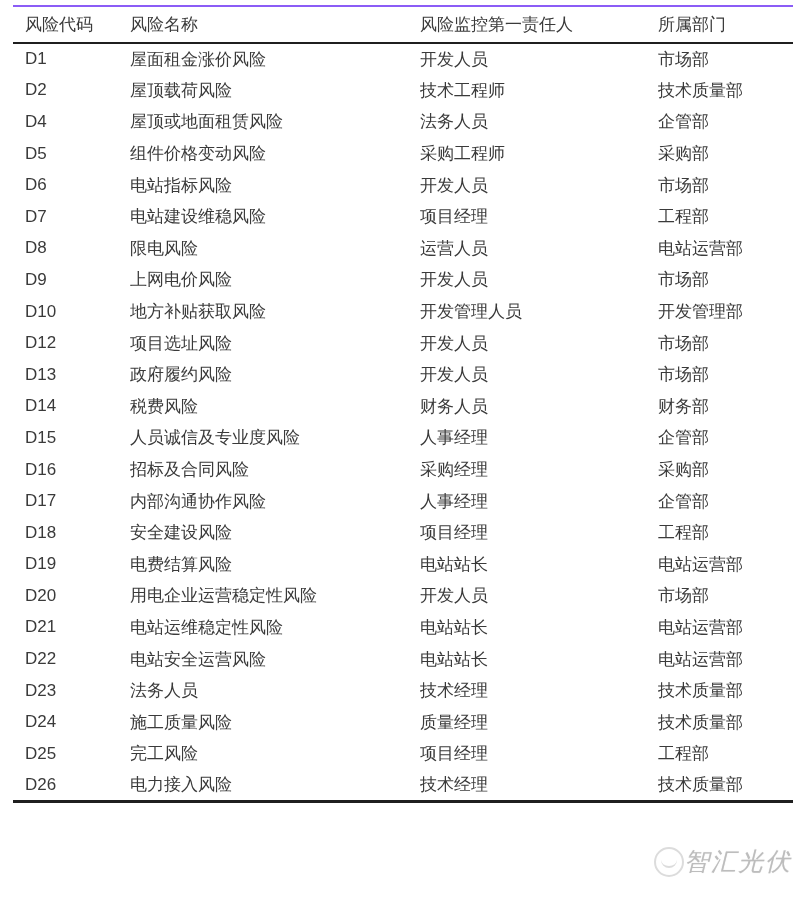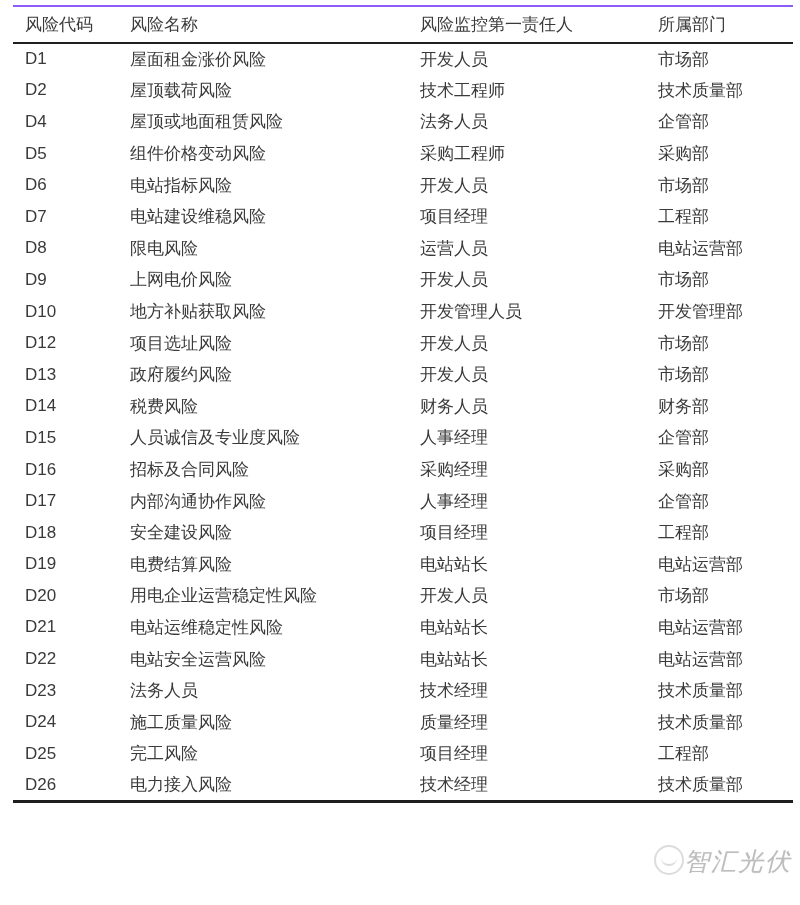--- a/index.html
+++ b/index.html
@@ -49,21 +49,21 @@
   .col-code  { width: 117px; }
   .col-name  { width: 290px; }
   .col-owner { width: 238px; }
   .col-dept  { width: 135px; }
 
   .watermark {
     position: absolute;
     top: 845px;
     right: 8px;
     display: flex;
-    align-items: flex-start;
+    align-items: center;
     pointer-events: none;
     opacity: 0.75;
   }
   .wm-logo {
     width: 30px;
     height: 30px;
     border: 2px solid #bdbdbd;
     border-radius: 50%;
     box-sizing: border-box;
     position: relative;

